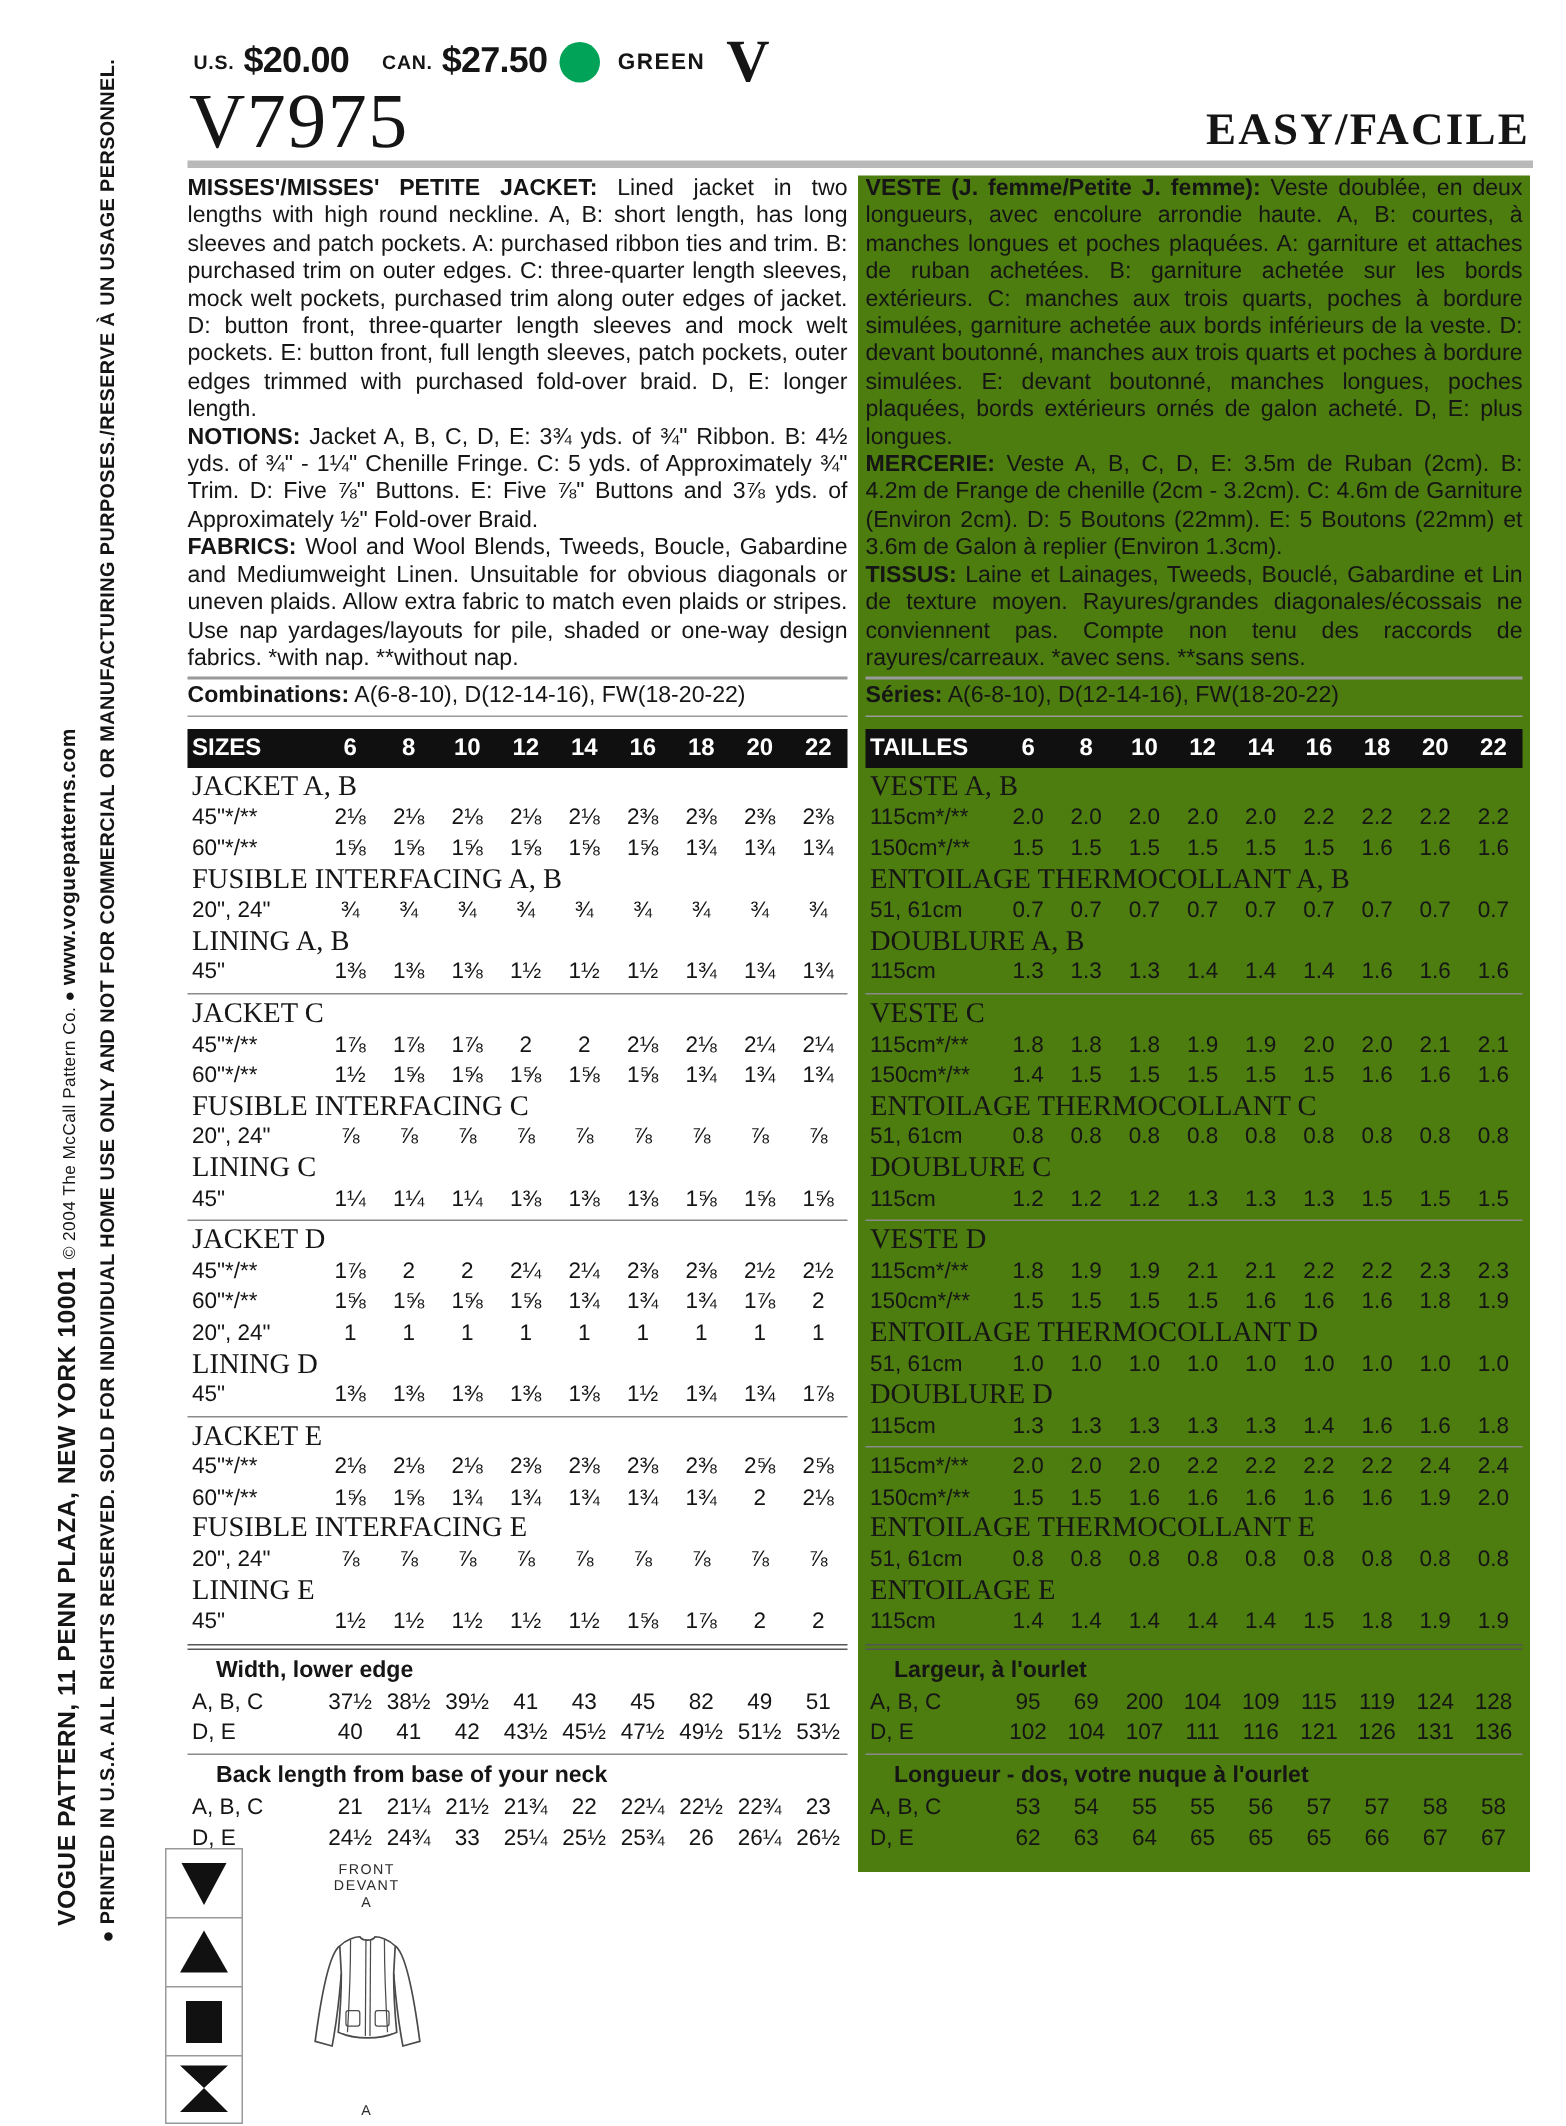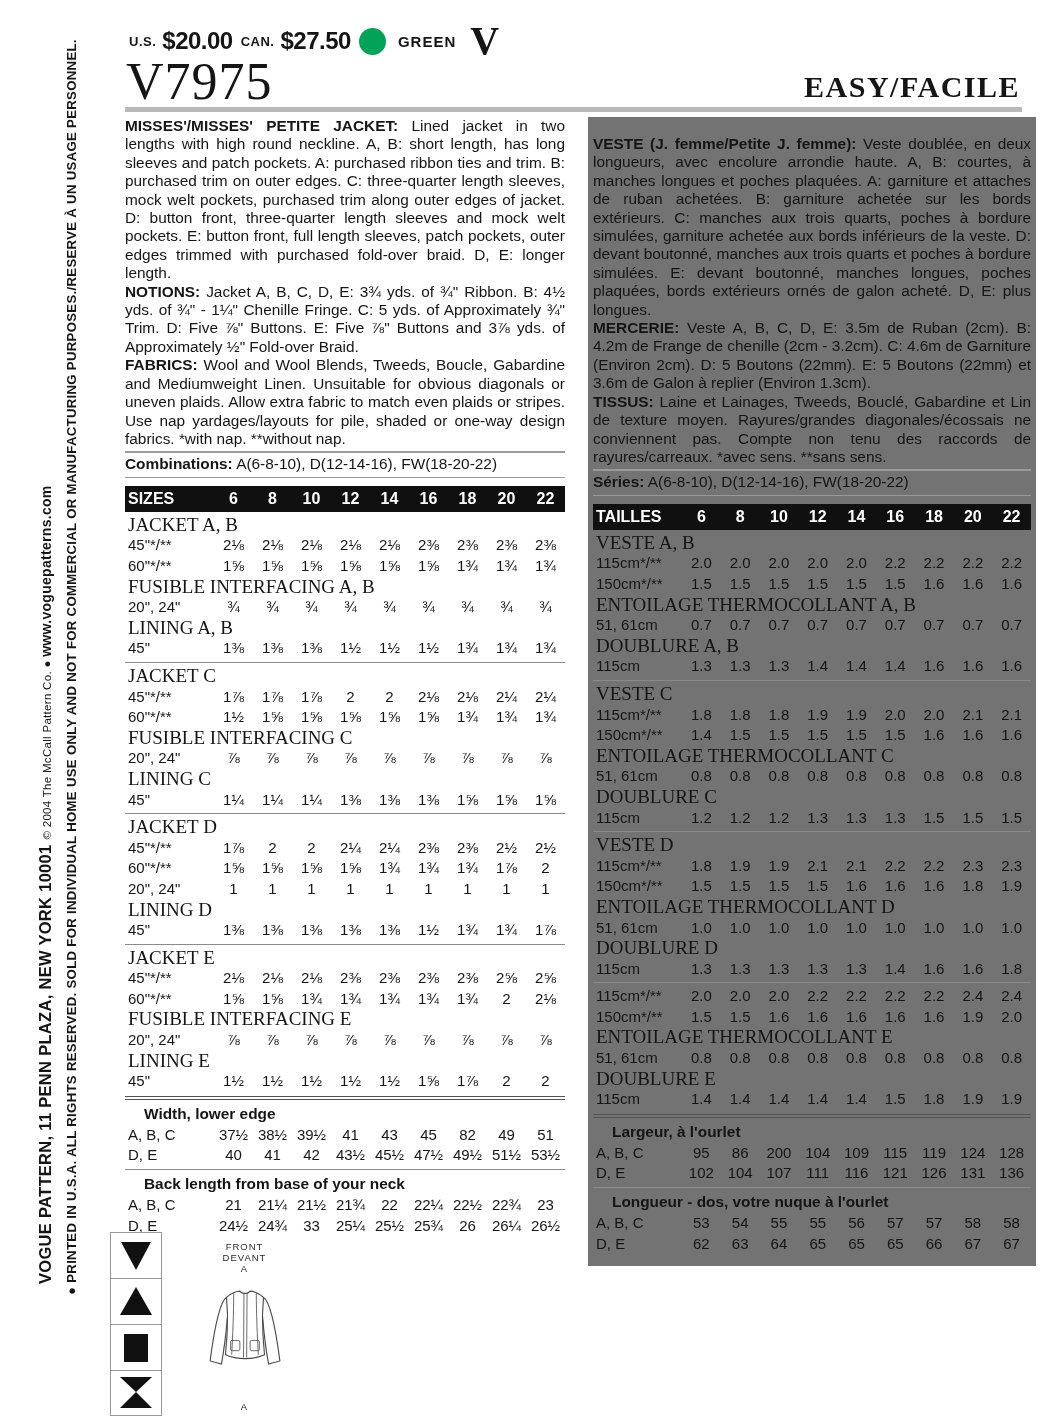--- a/index.html
+++ b/index.html
@@ -12,35 +12,35 @@
           white-space:nowrap; letter-spacing:.3px; }
   .vert1 { left:36px; top:1284px; font-size:12px; }
   .vert1 .addr { font-weight:bold; font-size:16.5px; }
   .vert1 .copy { font-size:11.5px; }
   .vert1 .site { font-weight:bold; font-size:14px; }
   .vert2 { left:64px; top:1295px; font-size:13.2px; font-weight:bold; }
 
   
   .price-row { position:absolute; left:129px; top:26px; display:flex; align-items:center; }
   .plabel { font-weight:bold; font-size:13px; letter-spacing:.5px; margin-right:6px; }
-  .pval { font-weight:bold; font-size:24px; letter-spacing:-.5px; margin-right:8px; }
+  .pval { font-weight:bold; font-size:24px; letter-spacing:-.5px; margin-right:22px; }
   .gdot { width:27px; height:27px; border-radius:50%; margin:0 12px 0 8px; }
   .glabel { font-weight:bold; font-size:15px; letter-spacing:1px; margin-right:14px; }
   .brandv { font-family:"Liberation Serif", serif; font-weight:bold; font-size:40px; line-height:30px; }
   .patnum { position:absolute; left:126px; top:52px; font-family:"Liberation Serif", serif;
             font-size:52px; font-weight:normal; letter-spacing:1px; }
   .difficulty { position:absolute; right:24px; top:70px; font-family:"Liberation Serif", serif;
                 font-weight:bold; font-size:30px; letter-spacing:1.5px; }
   .head-rule { position:absolute; left:125px; top:107px; width:897px; height:5px; background:#b9b9b9; }
 
   
   .col { position:absolute; top:117px; width:448px; font-size:15.4px; line-height:18.4px;
          text-align:justify; }
   .col-en { left:125px; width:440px; }
-  .col-fr { left:588px; background:#737373; padding:18px 5px 12px 5px; }
+  .col-fr { left:572px; background:#4d7c0f; padding:0 5px 12px 5px; }
   .lead { font-weight:bold; }
   .combo { font-weight:normal; border-top:2px solid #9a9a9a; border-bottom:1px solid #9a9a9a;
            margin-top:3px; padding:2px 0 3px 0; text-align:left; }
   .combo .lead { font-weight:bold; }
 
   
   .size-table { margin-top:8px; }
   .thead { display:grid; grid-template-columns:86px repeat(9,1fr); background:#101010; color:#fff;
            font-weight:bold; font-size:16px; height:26px; align-items:center; padding-left:3px; margin-bottom:3px; }
   .thead span { text-align:center; }
@@ -571,39 +571,39 @@
         <span>0.8</span>
         <span>0.8</span>
         <span>0.8</span>
         <span>0.8</span>
         <span>0.8</span>
         <span>0.8</span>
         <span>0.8</span>
         <span>0.8</span>
         <span>0.8</span>
       </div>
-      <div class="tsection">DOUBLURE E</div>
+      <div class="tsection">ENTOILAGE E</div>
       <div class="trow">
         <span class="tlabel">115cm</span>
         <span>1.4</span>
         <span>1.4</span>
         <span>1.4</span>
         <span>1.4</span>
         <span>1.4</span>
         <span>1.5</span>
         <span>1.8</span>
         <span>1.9</span>
         <span>1.9</span>
       </div>
       <div class="tdiv2"></div>
       <div class="theading">Largeur, à l'ourlet</div>
       <div class="trow">
         <span class="tlabel">A, B, C</span>
         <span>95</span>
-        <span>86</span>
+        <span>69</span>
         <span>200</span>
         <span>104</span>
         <span>109</span>
         <span>115</span>
         <span>119</span>
         <span>124</span>
         <span>128</span>
       </div>
       <div class="trow">
         <span class="tlabel">D, E</span>

